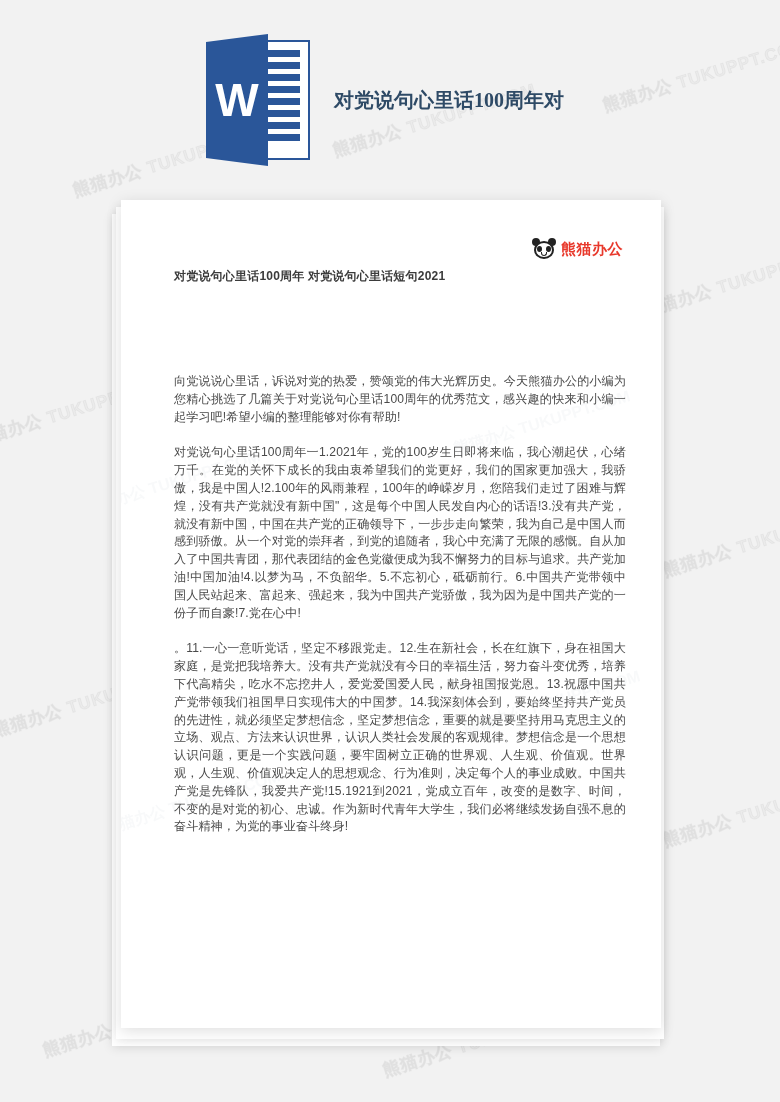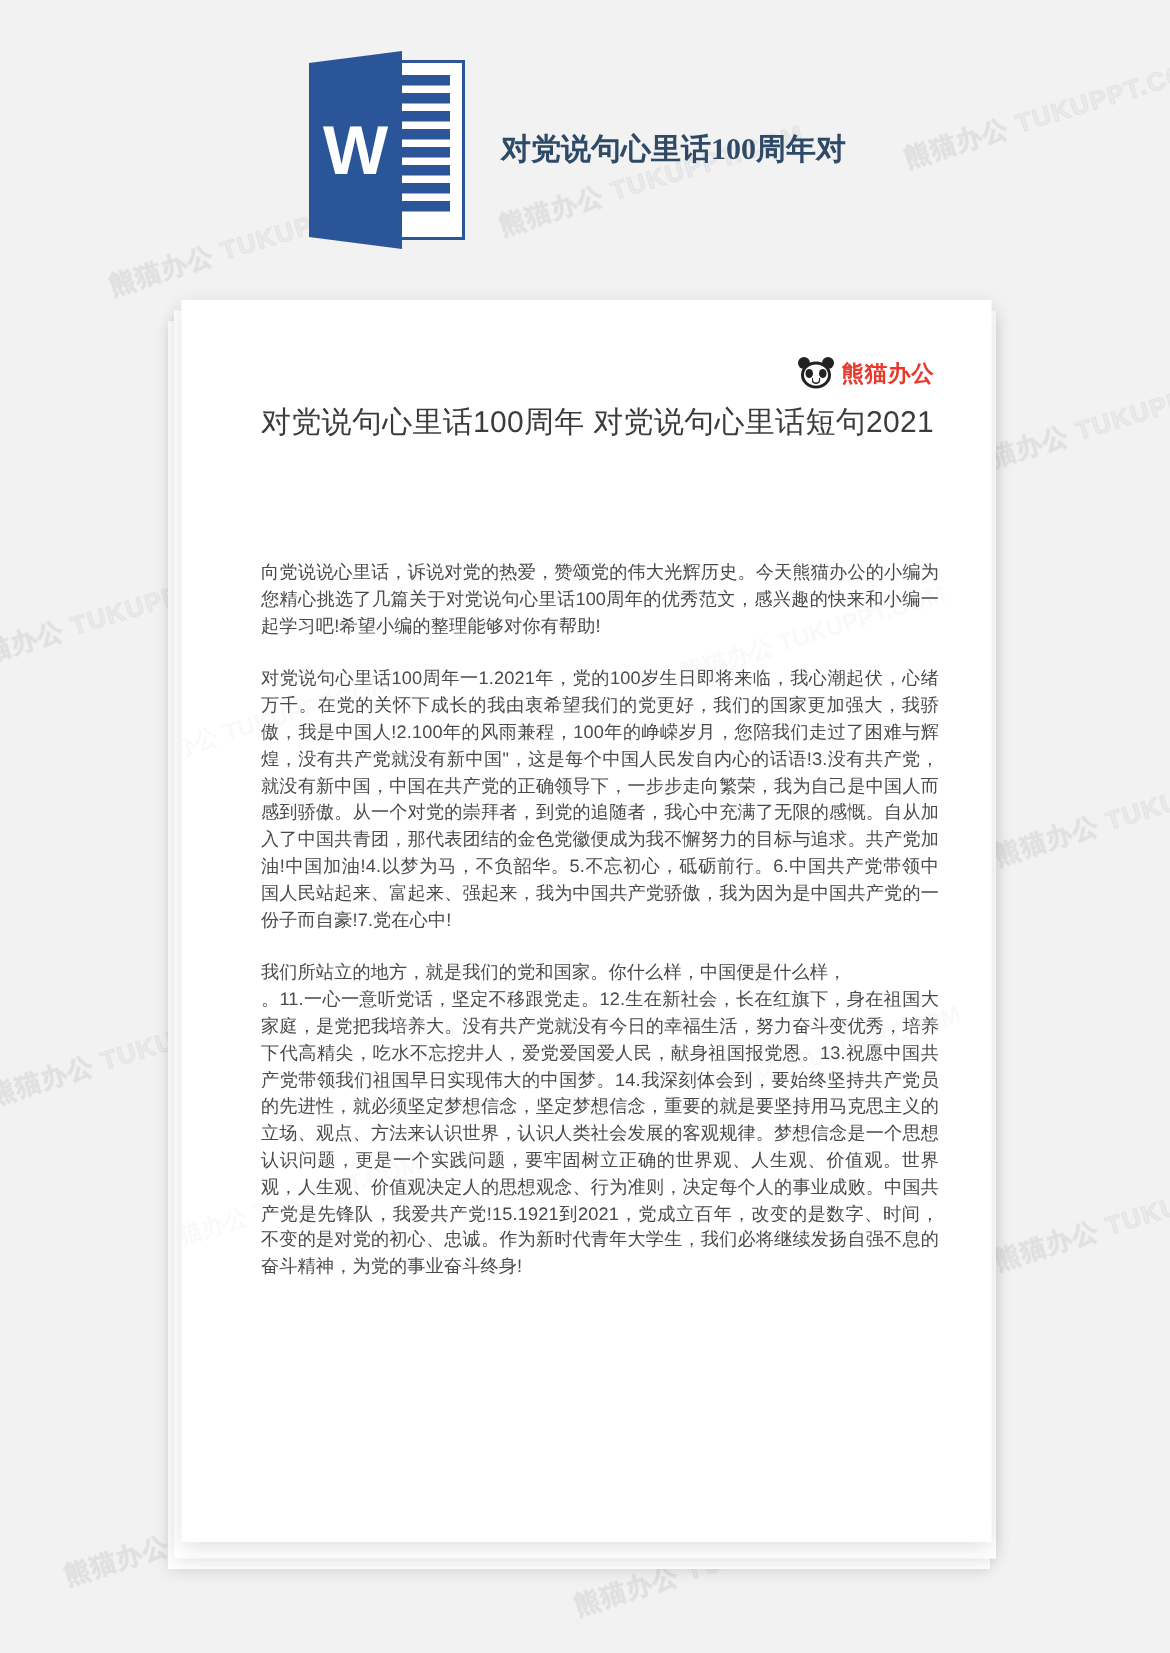--- a/index.html
+++ b/index.html
@@ -191,22 +191,22 @@
     font-size: 15px;
     letter-spacing: 0.5px;
     font-family: "Liberation Sans", sans-serif;
   }
 
   
   #doc-title {
     position: absolute;
     left: 53px; top: 68px;
     width: 450px;
-    font-size: 20px;
-    font-weight: 400;
+    font-size: 12px;
+    font-weight: 700;
     color: #3b3b3b;
     font-family: "Liberation Sans", sans-serif;
     letter-spacing: 0.2px;
     white-space: nowrap;
   }
 
   #doc-body {
     position: absolute;
     left: 53px; top: 125px;
     width: 452px;
@@ -298,16 +298,15 @@
       <div class="nose"></div>
     </div>
     <div class="brand-text">熊猫办公</div>
   </div>
 
   <div id="doc-title">对党说句心里话100周年 对党说句心里话短句2021</div>
 
   <div id="doc-body">
     <p>向党说说心里话，诉说对党的热爱，赞颂党的伟大光辉历史。今天熊猫办公的小编为您精心挑选了几篇关于对党说句心里话100周年的优秀范文，感兴趣的快来和小编一起学习吧!希望小编的整理能够对你有帮助!</p>
     <p>对党说句心里话100周年一1.2021年，党的100岁生日即将来临，我心潮起伏，心绪万千。在党的关怀下成长的我由衷希望我们的党更好，我们的国家更加强大，我骄傲，我是中国人!2.100年的风雨兼程，100年的峥嵘岁月，您陪我们走过了困难与辉煌，没有共产党就没有新中国"，这是每个中国人民发自内心的话语!3.没有共产党，就没有新中国，中国在共产党的正确领导下，一步步走向繁荣，我为自己是中国人而感到骄傲。从一个对党的崇拜者，到党的追随者，我心中充满了无限的感慨。自从加入了中国共青团，那代表团结的金色党徽便成为我不懈努力的目标与追求。共产党加油!中国加油!4.以梦为马，不负韶华。5.不忘初心，砥砺前行。6.中国共产党带领中国人民站起来、富起来、强起来，我为中国共产党骄傲，我为因为是中国共产党的一份子而自豪!7.党在心中!</p>
-    <p class="tight">我们所站立的地方，就是我们的党和国家。你什么样，中国便是什么样，</p>
     <p>。11.一心一意听党话，坚定不移跟党走。12.生在新社会，长在红旗下，身在祖国大家庭，是党把我培养大。没有共产党就没有今日的幸福生活，努力奋斗变优秀，培养下代高精尖，吃水不忘挖井人，爱党爱国爱人民，献身祖国报党恩。13.祝愿中国共产党带领我们祖国早日实现伟大的中国梦。14.我深刻体会到，要始终坚持共产党员的先进性，就必须坚定梦想信念，坚定梦想信念，重要的就是要坚持用马克思主义的立场、观点、方法来认识世界，认识人类社会发展的客观规律。梦想信念是一个思想认识问题，更是一个实践问题，要牢固树立正确的世界观、人生观、价值观。世界观，人生观、价值观决定人的思想观念、行为准则，决定每个人的事业成败。中国共产党是先锋队，我爱共产党!15.1921到2021，党成立百年，改变的是数字、时间，不变的是对党的初心、忠诚。作为新时代青年大学生，我们必将继续发扬自强不息的奋斗精神，为党的事业奋斗终身!</p>
   </div>
 </div>
 
 </body></html>

